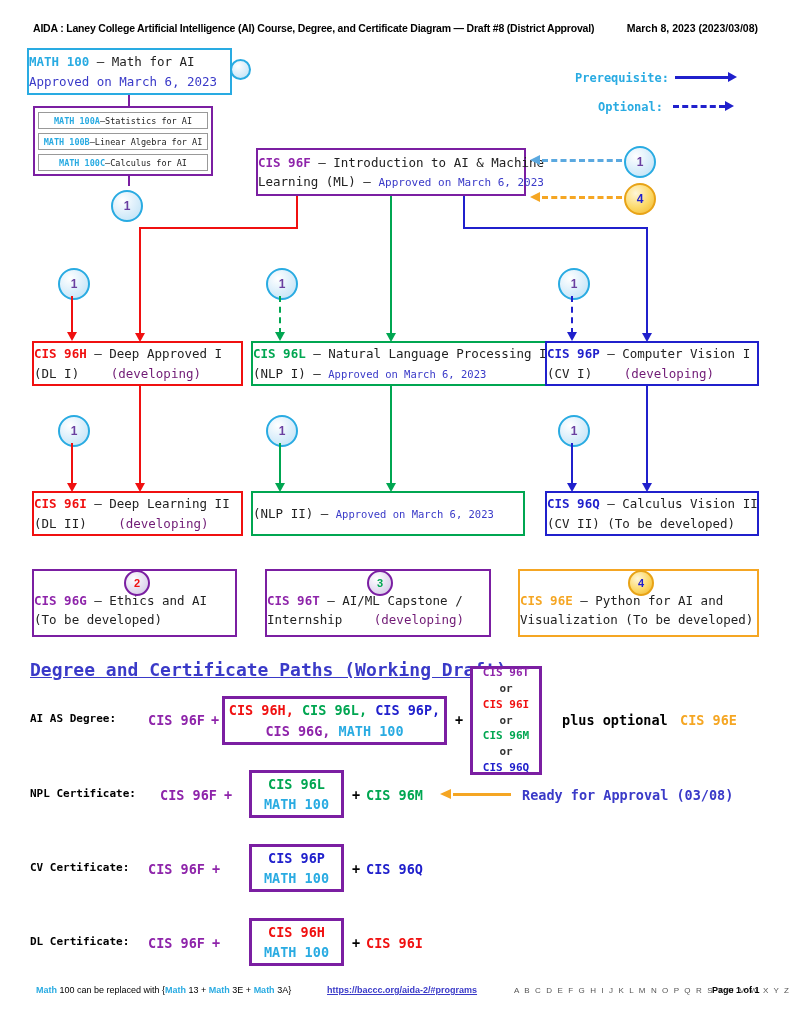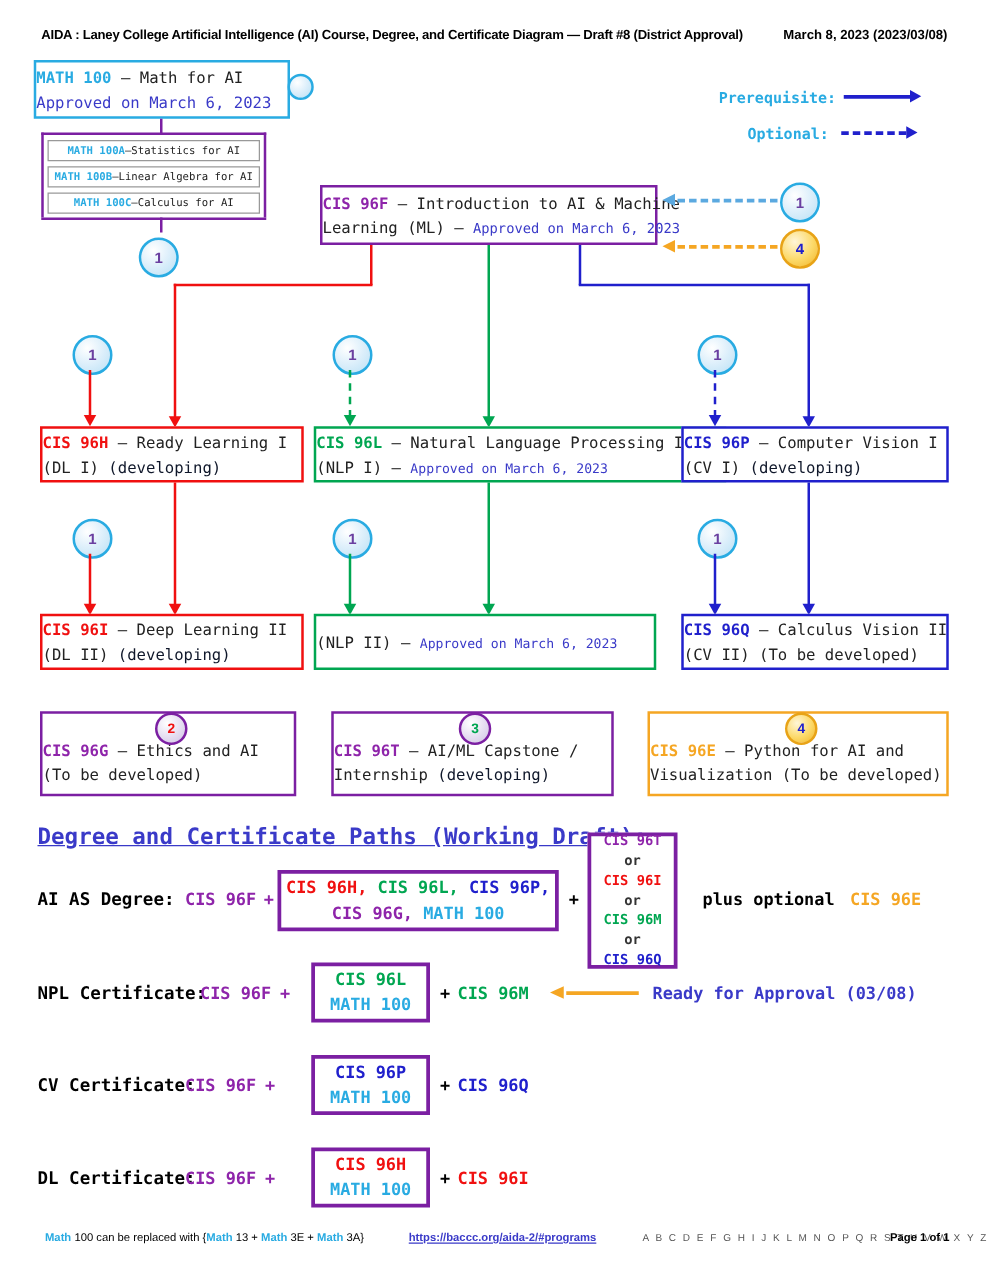--- a/index.html
+++ b/index.html
@@ -17,21 +17,21 @@
         text-align:center;font-size:12.5px;line-height:1.55;color:#222;}
   .cbox .ln{white-space:nowrap;}
   .code{font-weight:bold;}
   .c-math{color:#29ABE2;}
   .c-purple{color:#8E24AA;}
   .c-red{color:#F01010;}
   .c-green{color:#00A651;}
   .c-blue{color:#2020CC;}
   .c-orange{color:#F5A623;}
   .c-appr{color:#3A3AC8;font-size:10.5px;}
-  .c-dev{color:#0f172a;}
+  .c-dev{color:#701a75;margin-left:24px;}
   .c-dark{color:#222;}
   
   .badge{position:absolute;border-radius:50%;display:flex;align-items:center;
          justify-content:center;font-size:12px;font-weight:bold;
          font-family:"Liberation Sans",sans-serif;}
   .badge-blue{background:radial-gradient(circle at 35% 30%,#ffffff 0%,#dff0fb 45%,#b9e0f5 100%);
               border:2px solid #29ABE2;color:#6A3FA0;}
   .badge-gold{background:radial-gradient(circle at 35% 30%,#fff6d8 0%,#fcd968 55%,#f0b429 100%);
               border:2px solid #E8A317;color:#2020CC;}
   .badge-plum{background:radial-gradient(circle at 35% 30%,#ffffff 0%,#e7e0f2 50%,#cfc3e4 100%);
@@ -46,21 +46,21 @@
            border-right:5px solid transparent;}
   .arrow-l{position:absolute;width:0;height:0;border-top:5px solid transparent;
            border-bottom:5px solid transparent;}
   .arrow-r{position:absolute;width:0;height:0;border-top:5px solid transparent;
            border-bottom:5px solid transparent;}
   
   .leg-lbl{position:absolute;font-size:12px;font-weight:bold;color:#29ABE2;white-space:nowrap;}
   
   #paths-title{left:30px;top:659px;font-size:18px;font-weight:bold;color:#3A3AC8;
                text-decoration:underline;white-space:nowrap;}
-  .row-lbl{position:absolute;font-size:14px;font-weight:bold;color:#000;white-space:nowrap;}
+  .row-lbl{position:absolute;font-size:11px;font-weight:bold;color:#000;white-space:nowrap;}
   .plain{position:absolute;font-size:13.5px;font-weight:bold;white-space:nowrap;color:#000;}
   .gbox{position:absolute;box-sizing:border-box;border:3px solid #7B1FA2;background:#fff;
         display:flex;flex-direction:column;align-items:center;justify-content:center;
         text-align:center;font-size:13.5px;font-weight:bold;line-height:1.5;}
   .orbox{position:absolute;box-sizing:border-box;border:3px solid #7B1FA2;background:#fff;
          display:flex;flex-direction:column;align-items:center;justify-content:center;
          text-align:center;font-size:11px;font-weight:bold;line-height:1.45;}
   .orbox .orw{color:#333;font-weight:bold;}
   
   #foot{position:absolute;left:0;top:985px;width:791px;
@@ -160,21 +160,21 @@
 <div class="ln-v dash" style="left:279px;top:296px;height:38px;border-left-color:#00A651;border-left-style:dashed;"></div>
 <div class="arrow-d" style="left:275px;top:332px;border-top:9px solid #00A651;"></div>
 
 <div class="badge badge-blue" style="left:558px;top:268px;width:28px;height:28px;">
   <span>1</span>
 </div>
 <div class="ln-v dash" style="left:571px;top:296px;height:38px;border-left-color:#2020CC;border-left-style:dashed;"></div>
 <div class="arrow-d" style="left:567px;top:332px;border-top:9px solid #2020CC;"></div>
 
 <div class="cbox abs" style="left:32px;top:341px;width:211px;height:45px;border-color:#F01010;">
-  <div class="ln"><span class="code c-red">CIS 96H</span><span class="c-dark"> – </span><span class="c-dark">Ready Learning I</span></div>
+  <div class="ln"><span class="code c-red">CIS 96H</span><span class="c-dark"> – </span><span class="c-dark">Deep Approved I</span></div>
   <div class="ln"><span class="c-dark">(DL I) </span><span class="c-dev">(developing)</span></div>
 </div>
 <div class="cbox abs" style="left:251px;top:341px;width:330px;height:45px;border-color:#00A651;">
   <div class="ln"><span class="code c-green">CIS 96L</span><span class="c-dark"> – </span><span class="c-dark">Natural Language Processing I</span></div>
   <div class="ln"><span class="c-dark">(NLP I) – </span><span class="c-appr">Approved on March 6, 2023</span></div>
 </div>
 <div class="cbox abs" style="left:545px;top:341px;width:214px;height:45px;border-color:#2020CC;">
   <div class="ln"><span class="code c-blue">CIS 96P</span><span class="c-dark"> – </span><span class="c-dark">Computer Vision I</span></div>
   <div class="ln"><span class="c-dark">(CV I) </span><span class="c-dev">(developing)</span></div>
 </div>

